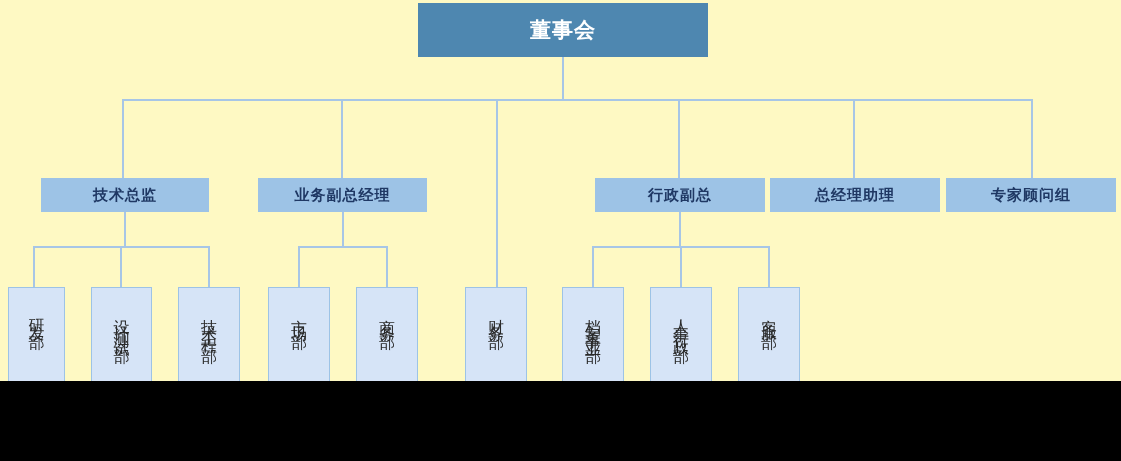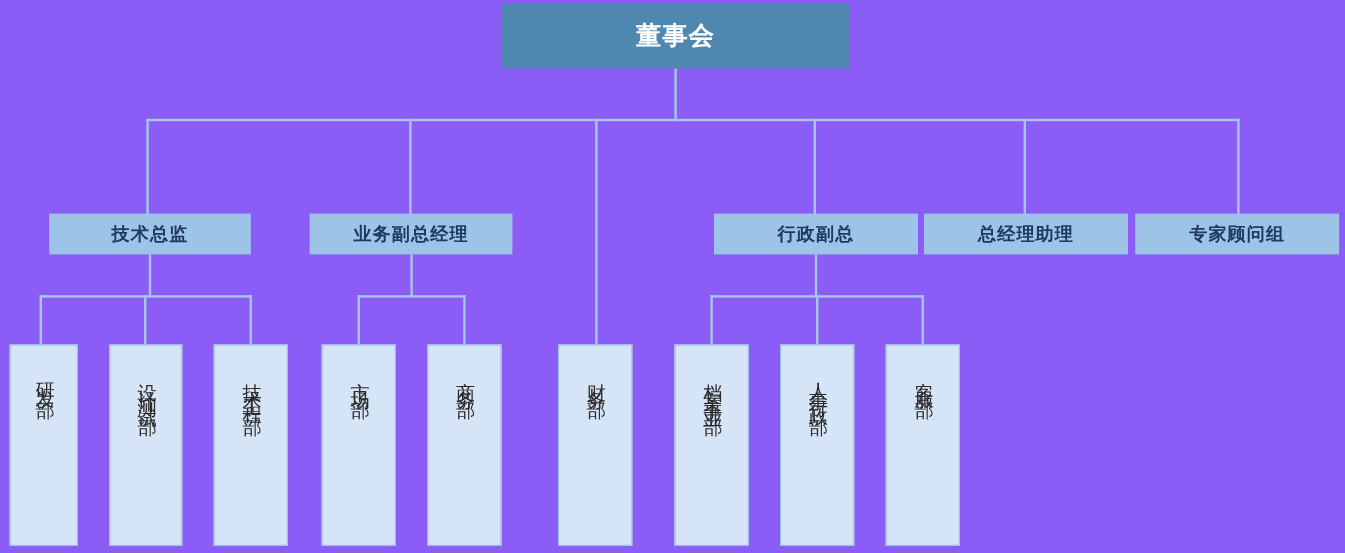--- a/index.html
+++ b/index.html
@@ -3,22 +3,22 @@
 <meta charset="utf-8">
 <style>
   html, body {
     margin: 0;
     padding: 0;
     background: #000000;
   }
   #org-chart {
     position: relative;
     width: 1121px;
-    height: 461px;
-    background: #8b5cf6;
+    height: 381px;
+    background: #fef9c3;
     font-family: "Liberation Sans", "DejaVu Sans", sans-serif;
     overflow: hidden;
   }
 
   
   .conn {
     position: absolute;
     background: #A7C6E6;
   }
   .conn.h { height: 2px; }

